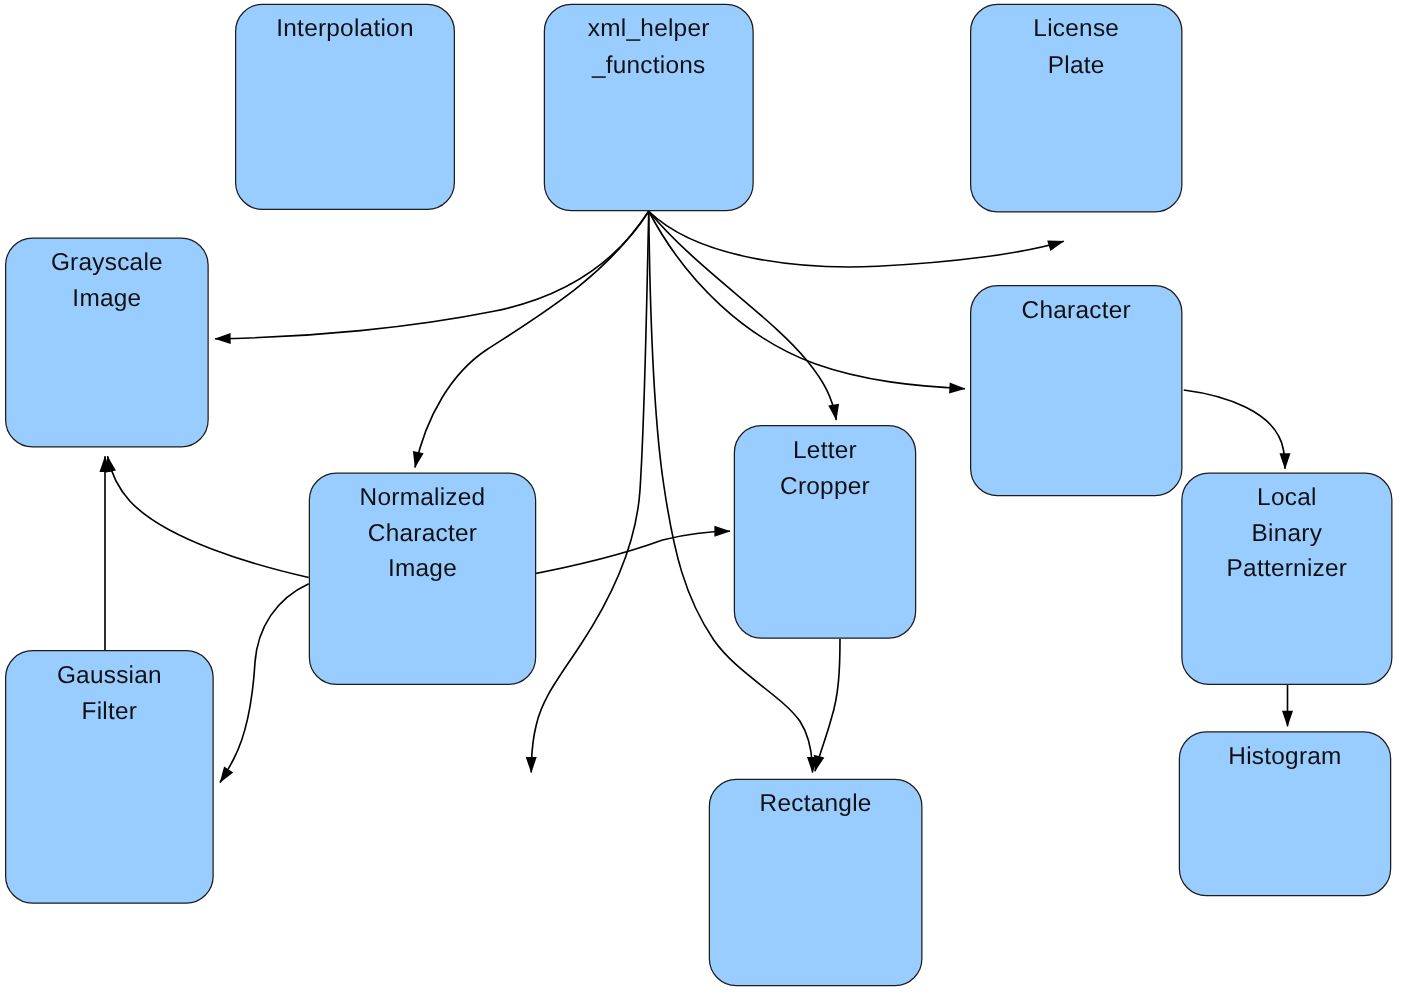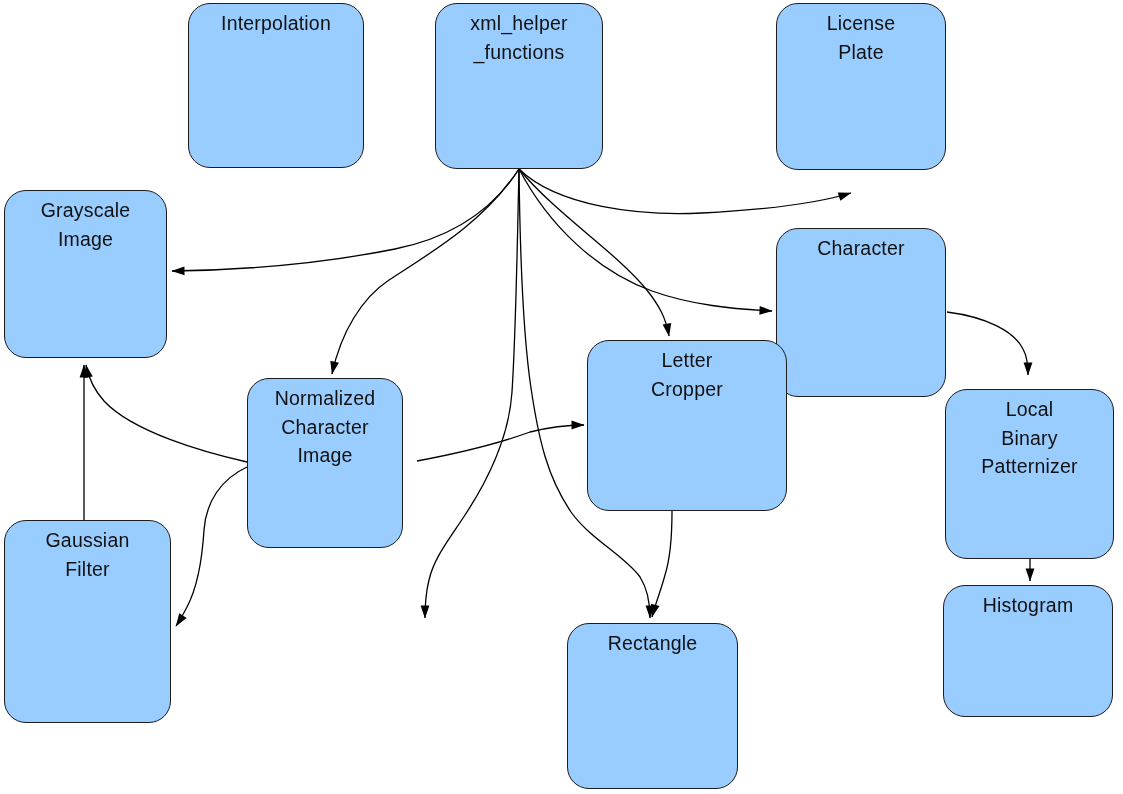--- a/index.html
+++ b/index.html
@@ -88,32 +88,32 @@
 
   <div class="node" style="left:4px; top:190px; width:163px; height:168px;">
     <div class="node-label">Grayscale
 Image</div>
   </div>
 
   <div class="node" style="left:776px; top:228px; width:170px; height:169px;">
     <div class="node-label">Character</div>
   </div>
 
-  <div class="node" style="left:247px; top:378px; width:156px; height:170px;">
+  <div class="node" style="left:247px; top:378px; width:182px; height:170px;">
     <div class="node-label">Normalized
 Character
 Image</div>
   </div>
 
-  <div class="node" style="left:587px; top:340px; width:200px; height:171px;">
+  <div class="node" style="left:587px; top:340px; width:146px; height:171px;">
     <div class="node-label">Letter
 Cropper</div>
   </div>
 
-  <div class="node" style="left:945px; top:378px; width:169px; height:170px;margin-top:11px;">
+  <div class="node" style="left:945px; top:378px; width:169px; height:170px;">
     <div class="node-label">Local
 Binary
 Patternizer</div>
   </div>
 
   <div class="node" style="left:4px; top:520px; width:167px; height:203px;">
     <div class="node-label">Gaussian
 Filter</div>
   </div>
 

